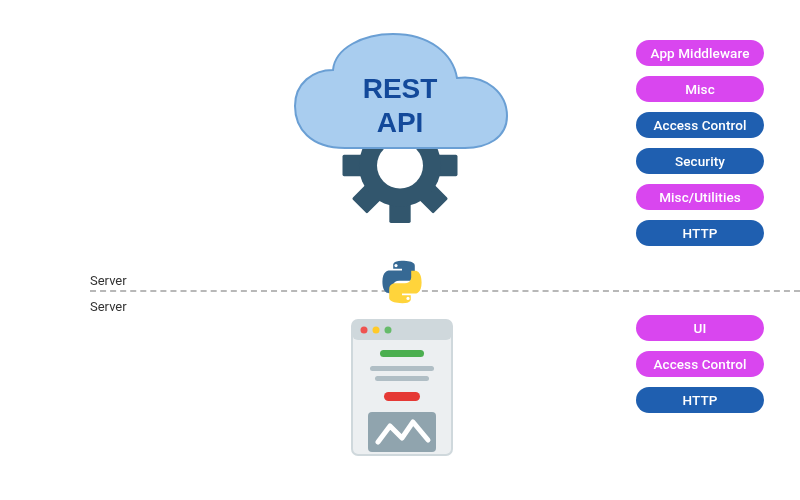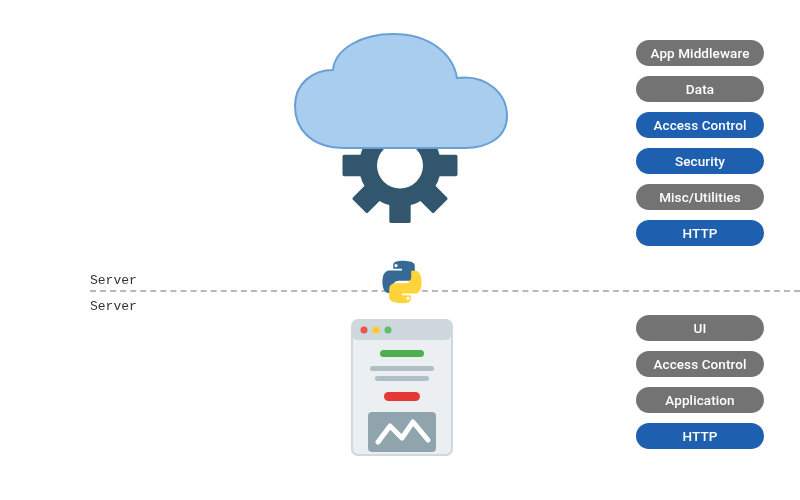--- a/index.html
+++ b/index.html
@@ -67,21 +67,20 @@
     height: 0;
     border-top: 2px dashed #b8b8b8;
   }
   .divider-labels {
     position: absolute;
     left: 90px;
     top: 272px;
     font-size: 13px;
     color: #333;
     line-height: 1.4;
-    font-family: Liberation Mono, monospace;
   }
   .divider-labels div { white-space: nowrap; }
   .divider-labels .srv { margin-bottom: 8px; }
 
   .python {
     position: absolute;
     top: 260px;
     left: 380px;
     width: 44px;
     height: 44px;
@@ -111,21 +110,21 @@
     height: 26px;
     border-radius: 13px;
     display: flex;
     align-items: center;
     justify-content: center;
     font-size: 13.5px;
     font-weight: 500;
     color: #fff;
     letter-spacing: 0.1px;
   }
-  .pill.light { background: #737373; }
+  .pill.light { background: #d946ef; }
   .pill.dark  { background: #1f5fb0; }
 
 </style>
 </head>
 <body>
 
 <div class="center-col">
   <div class="cloud-gear">
 
     <svg class="gear" viewBox="0 0 140 140">
@@ -150,20 +149,24 @@
       <path d="M 60 120
                C 25 120 10 100 10 78
                C 10 55 28 42 48 42
                C 50 20 78 6 108 6
                C 145 6 168 26 172 50
                C 202 46 222 66 222 88
                C 222 110 202 120 180 120
                Z" fill="#a9cdef" stroke="#6a9fd4" stroke-width="2"></path>
     </svg>
 
+    <div class="cloud-text">
+      <div style="white-space:pre-line">REST
+API</div>
+    </div>
   </div>
 </div>
 
 <div class="divider"></div>
 <div class="divider-labels">
   <div class="srv">Server</div>
   <div>Server</div>
 </div>
 
 <svg class="python" viewBox="0 0 110 110">
@@ -185,21 +188,21 @@
   <rect x="34" y="74" width="36" height="9" rx="4.5" fill="#e53935"></rect>
   <rect x="18" y="94" width="68" height="40" rx="4" fill="#90a4ae"></rect>
   <polyline points="28,124 40,108 52,120 63,104 78,122" fill="none" stroke="#fff" stroke-width="5" stroke-linecap="round" stroke-linejoin="round"></polyline>
 </svg>
 
 <div class="pill-col server-pills">
   <div class="pill light">
       <span>App Middleware</span>
     </div>
   <div class="pill light">
-      <span>Data</span>
+      <span>Misc</span>
     </div>
   <div class="pill dark">
       <span>Access Control</span>
     </div>
   <div class="pill dark">
       <span>Security</span>
     </div>
   <div class="pill light">
       <span>Misc/Utilities</span>
     </div>
@@ -208,19 +211,16 @@
     </div>
 </div>
 
 <div class="pill-col client-pills">
   <div class="pill light">
       <span>UI</span>
     </div>
   <div class="pill light">
       <span>Access Control</span>
     </div>
-  <div class="pill light">
-      <span>Application</span>
-    </div>
   <div class="pill dark">
       <span>HTTP</span>
     </div>
 </div>
 
 </body></html>

